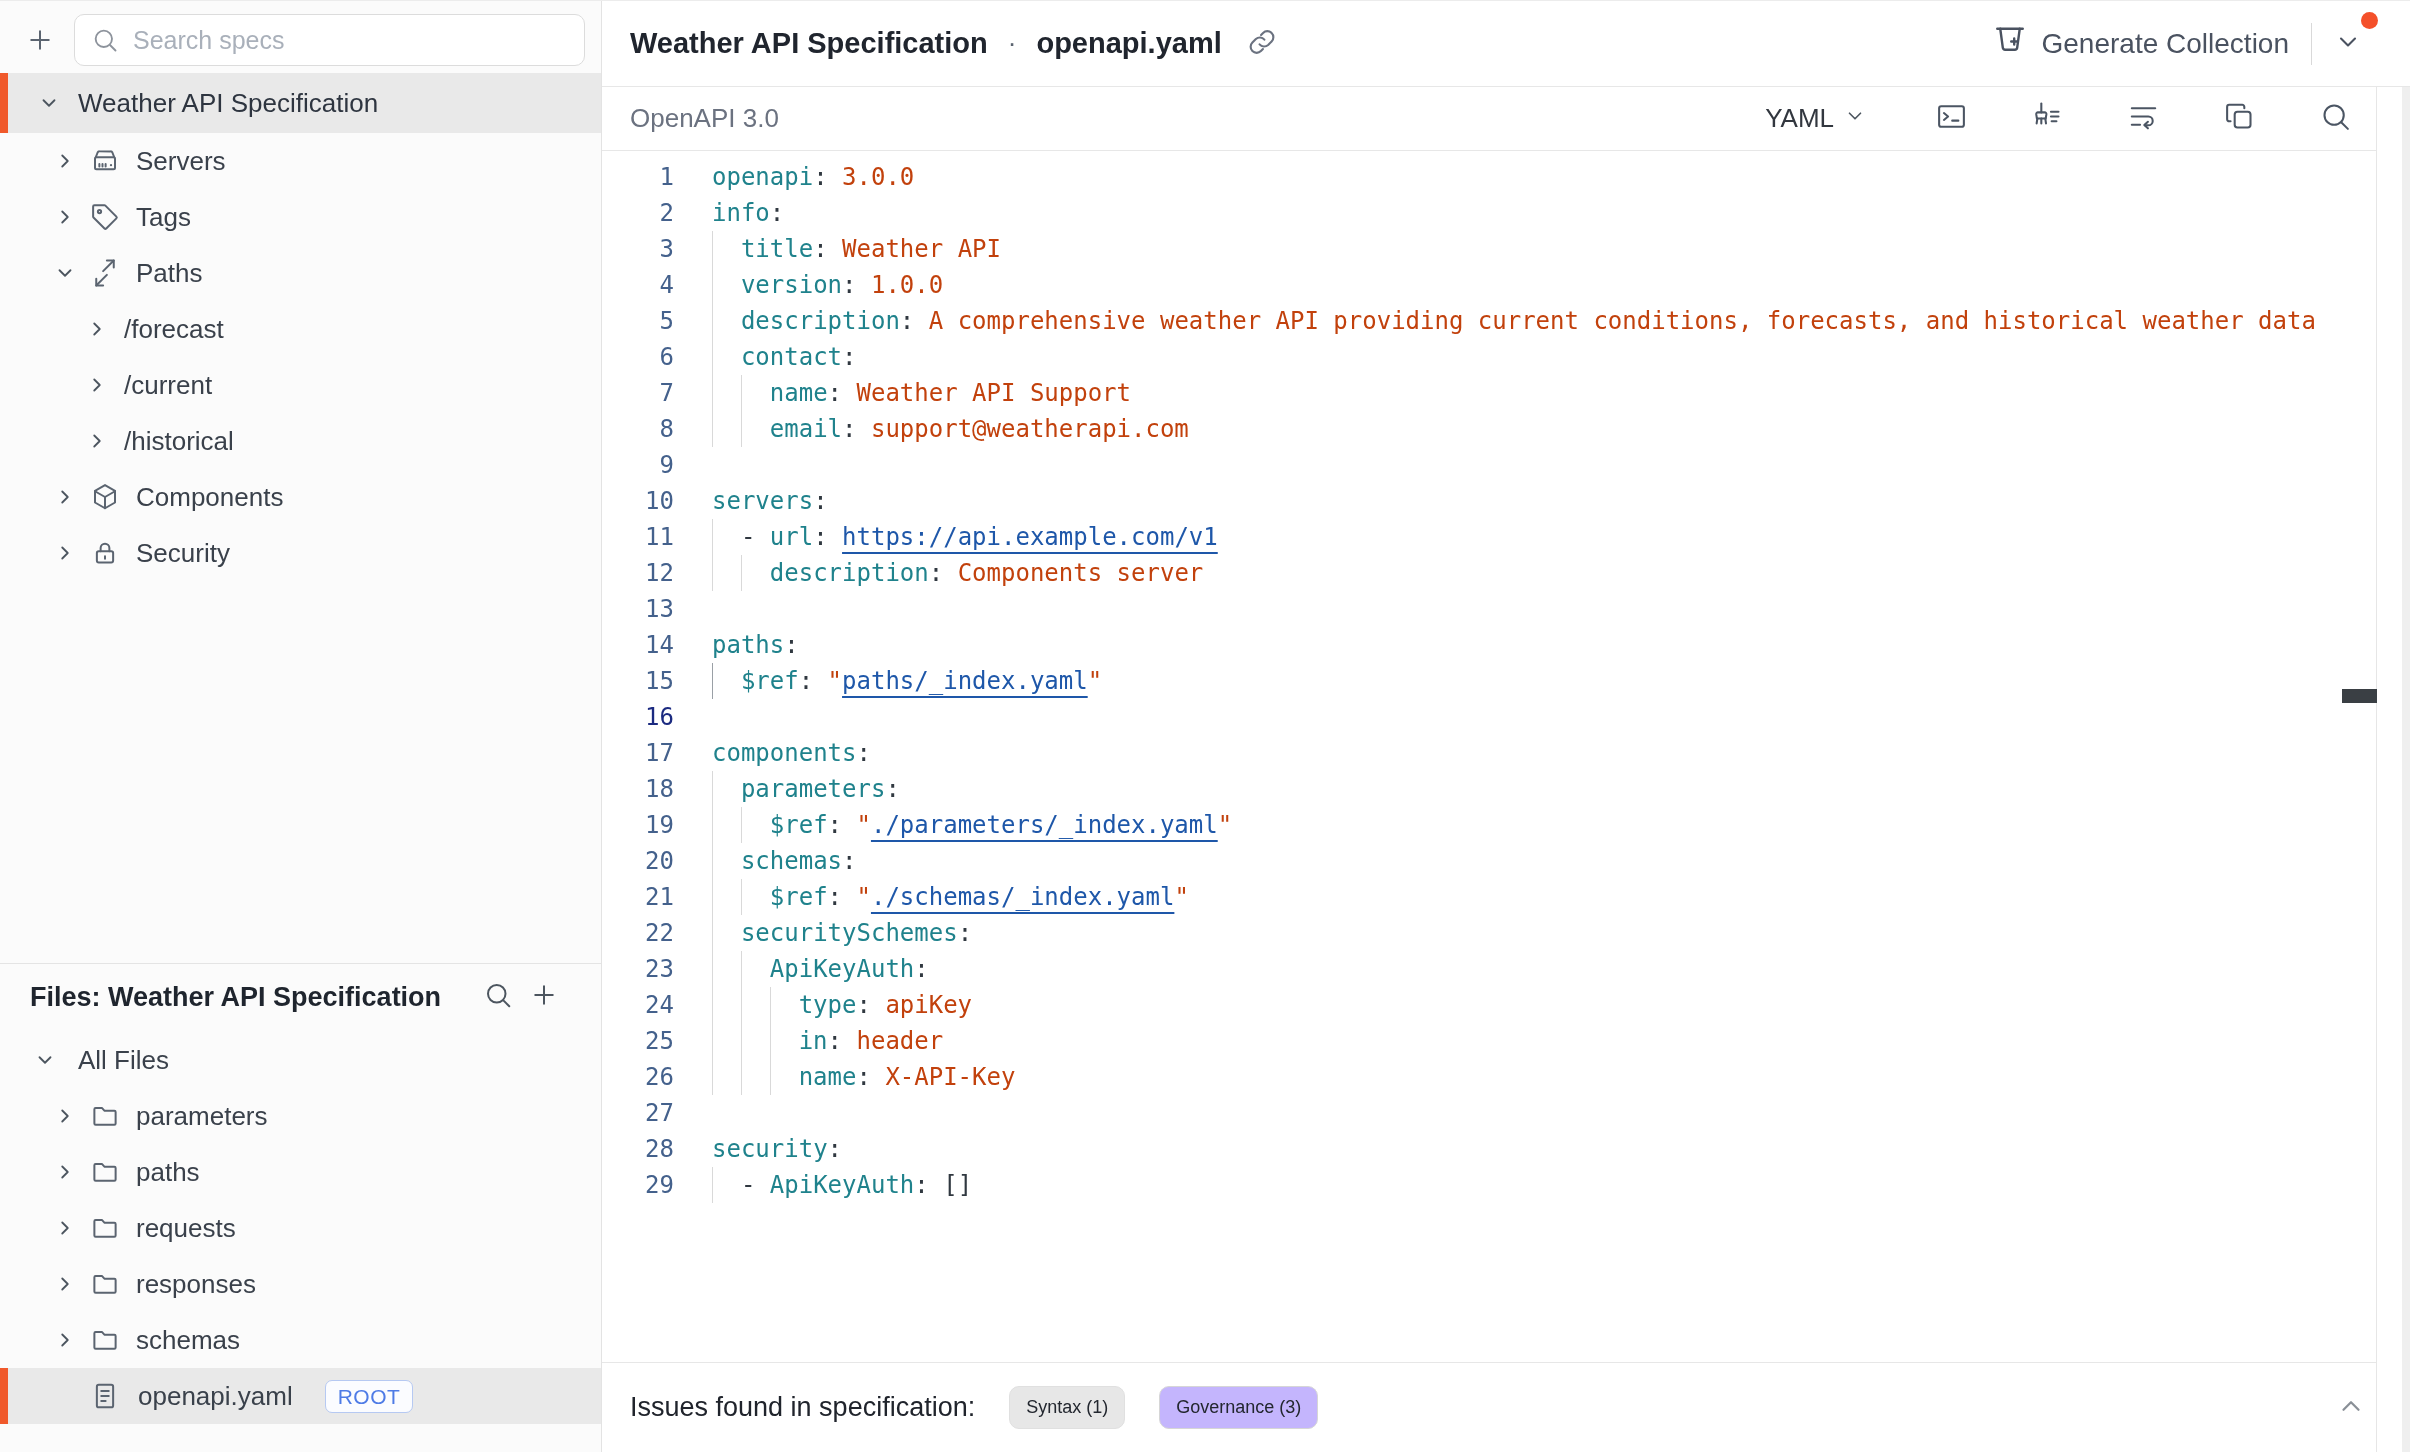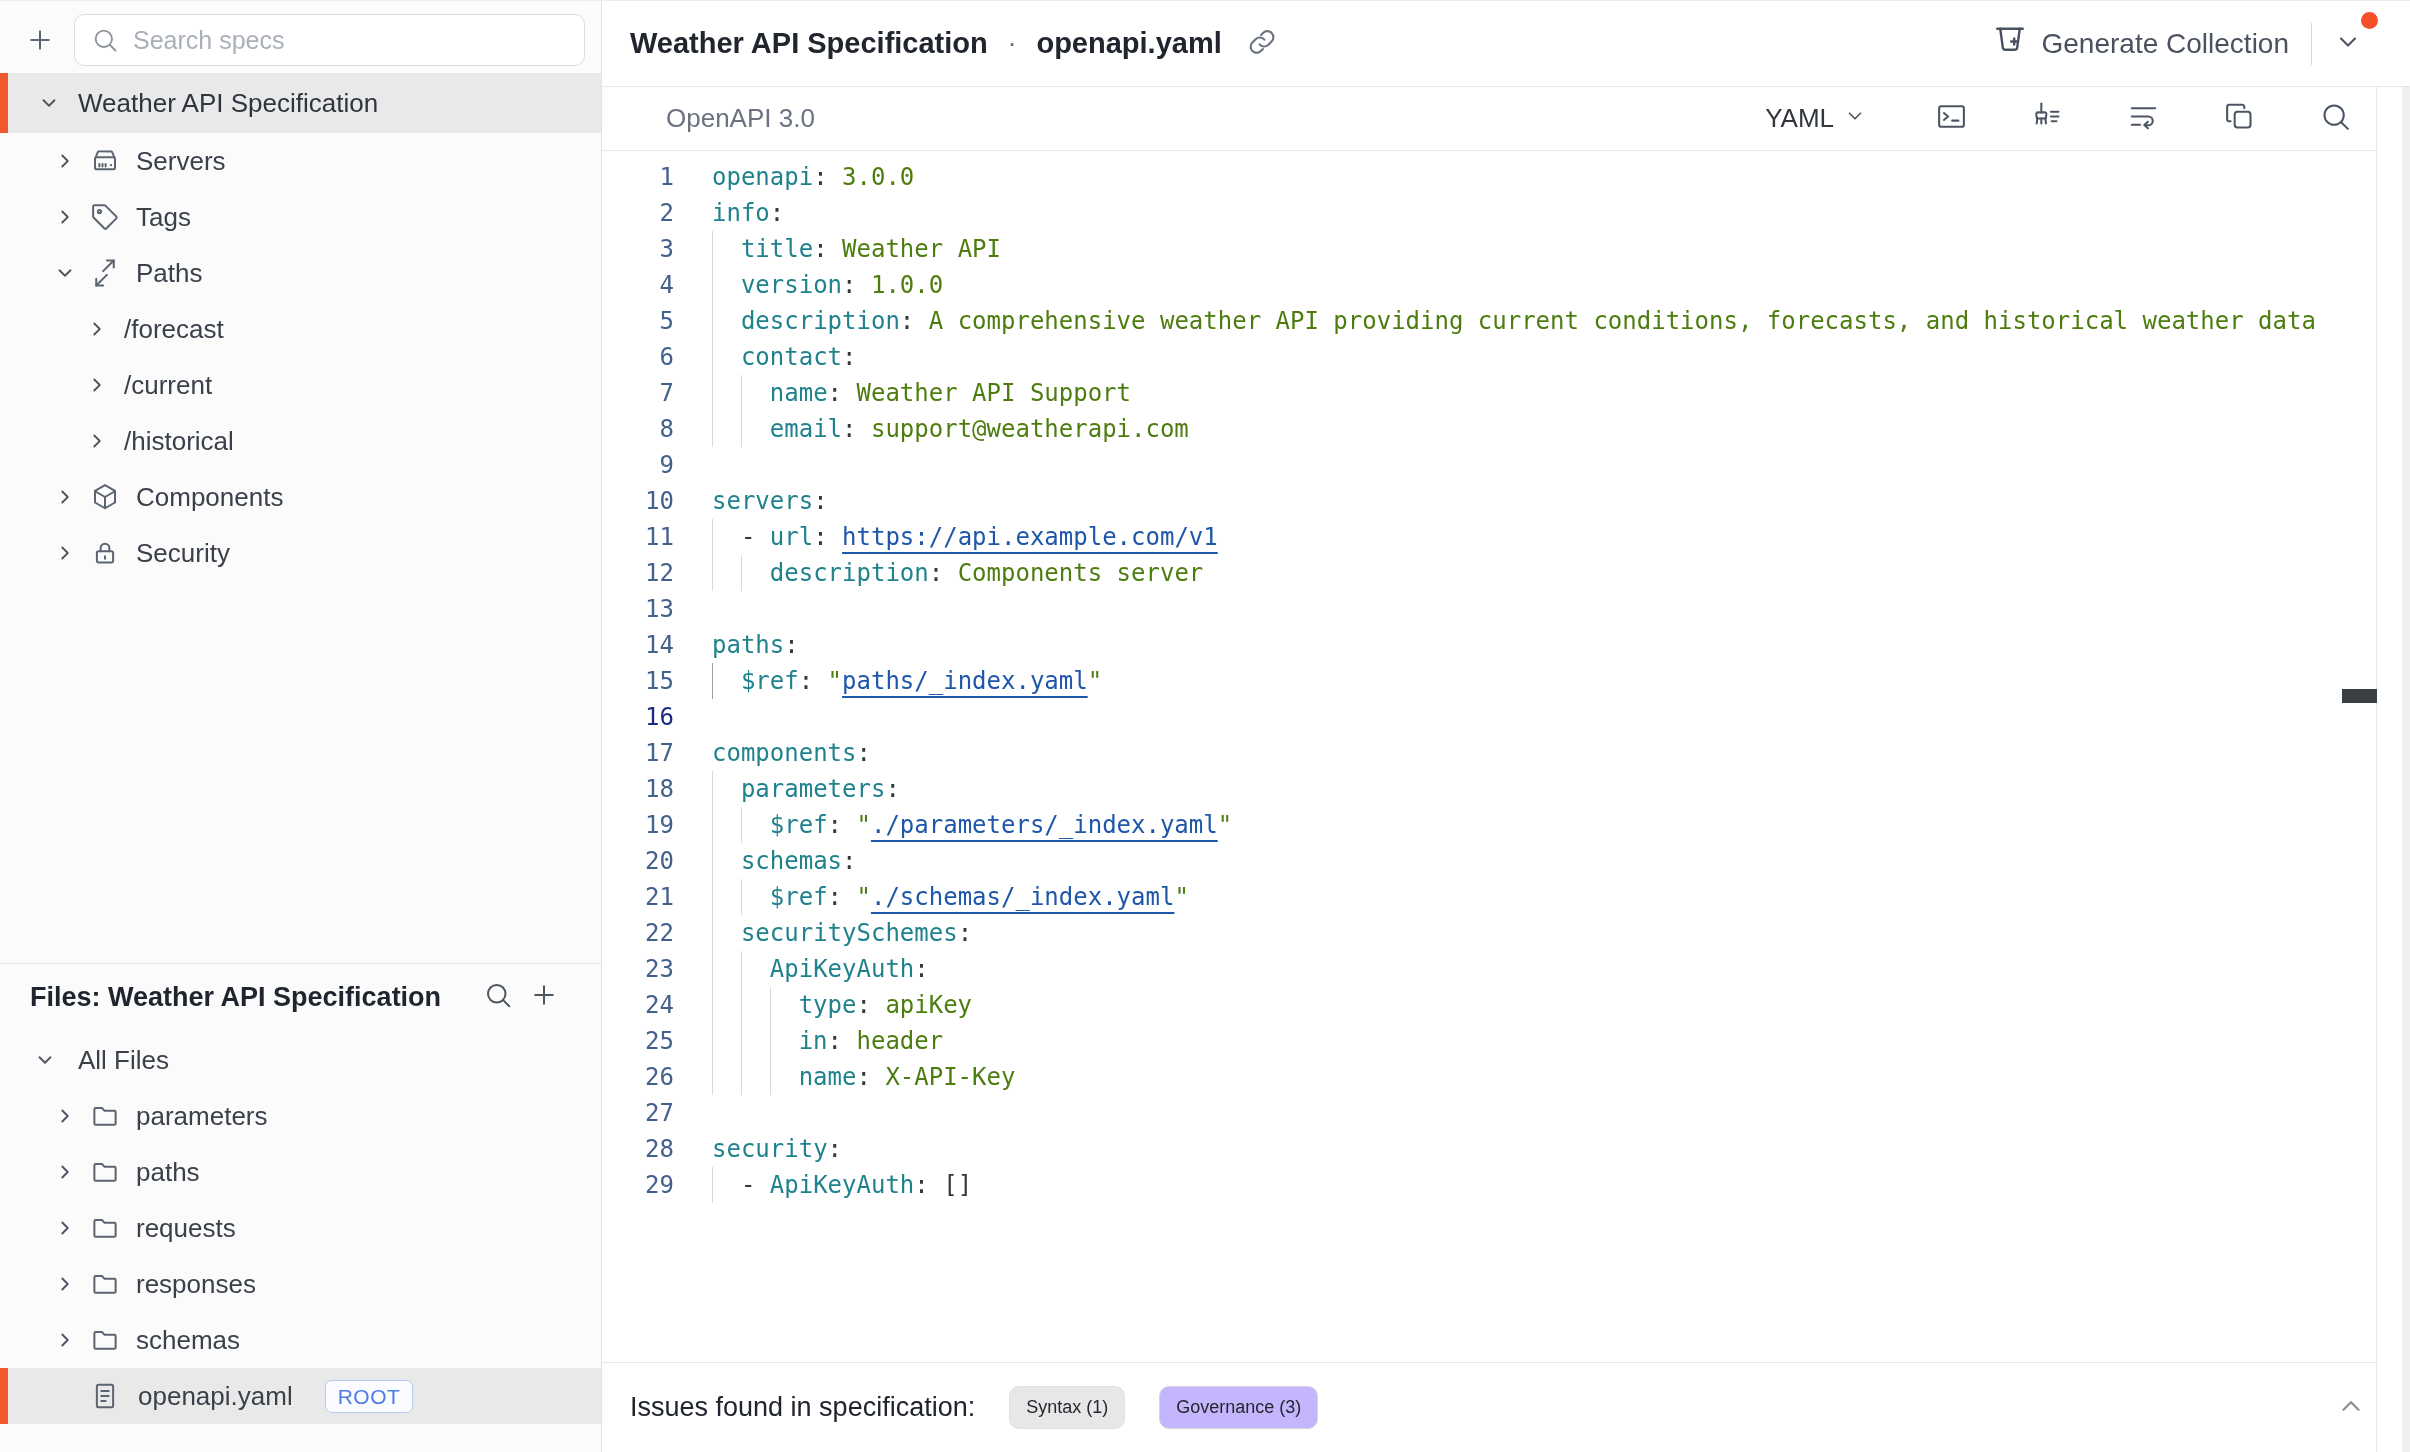--- a/index.html
+++ b/index.html
@@ -64,37 +64,37 @@
   .menu-chev svg{width:28px;height:28px;}
   .red-dot{position:absolute;top:11px;right:32px;width:17px;height:17px;border-radius:50%;background:#F4502A;}
 
   .main-body{position:absolute;left:602px;top:86px;right:33px;bottom:0;background:#fff;
              border-right:1px solid #e6e6e6;display:flex;flex-direction:column;}
   .right-gutter{position:absolute;right:0;top:86px;width:33px;bottom:0;background:#fff;}
   .right-gutter::after{content:"";position:absolute;right:0;top:0;bottom:0;width:8px;background:#efefef;}
 
   .editor-toolbar{height:64px;border-bottom:1px solid #e7e7e7;display:flex;align-items:center;
                   padding:0 24px 0 28px;flex:none;}
-  .fmt-label{font-size:26px;color:#6b7280;margin-left:36px;}
+  .fmt-label{font-size:26px;color:#6b7280;}
   .tb-right{margin-left:auto;display:flex;align-items:center;gap:63px;}
   .lang-select{display:flex;align-items:center;gap:10px;font-size:26px;color:#32373f;cursor:pointer;margin-right:6px;}
   .lang-select svg{width:22px;height:22px;color:#4c555f;}
   .tb-btn{display:flex;align-items:center;justify-content:center;color:#4b5563;cursor:pointer;}
   .tb-btn svg{width:33px;height:33px;}
 
   .code-area{flex:1;position:relative;overflow:hidden;padding-top:8px;
              font-family:"DejaVu Sans Mono",monospace;font-size:24px;}
   .cl{display:flex;height:36px;line-height:36px;}
   .ln{width:72px;flex:none;text-align:right;color:#44618c;user-select:none;}
   .cl.active .ln{color:#1b2a80;}
   .lc{padding-left:38px;white-space:pre;color:#303840;}
   .ind{display:inline-block;width:2ch;height:36px;border-left:1px solid #d9d9d9;vertical-align:top;}
   .cl.ag .ind{border-left-color:#9aa0a6;}
   .k{color:#1f828c;}
-  .v{color:#4d7c0f;}
+  .v{color:#c2410c;}
   .p{color:#303840;}
   .l{color:#1e57a9;text-decoration:underline;text-underline-offset:7px;text-decoration-thickness:1.5px;cursor:pointer;}
   .scroll-thumb{position:absolute;right:-2px;top:602px;width:36px;height:14px;background:#3a3f44;}
 
   .status-bar{height:90px;border-top:1px solid #e7e7e7;display:flex;align-items:center;
               padding:0 40px 0 28px;gap:34px;position:relative;flex:none;}
   .issues-label{font-size:27px;color:#20242c;font-weight:500;}
   .sb-btn{font-size:18px;color:#23272f;border-radius:10px;padding:10px 16px;cursor:pointer;
           font-family:"Liberation Sans",sans-serif;}
   .sb-btn.syntax{background:#e7e7e7;border:1px solid #e0e0e0;}

